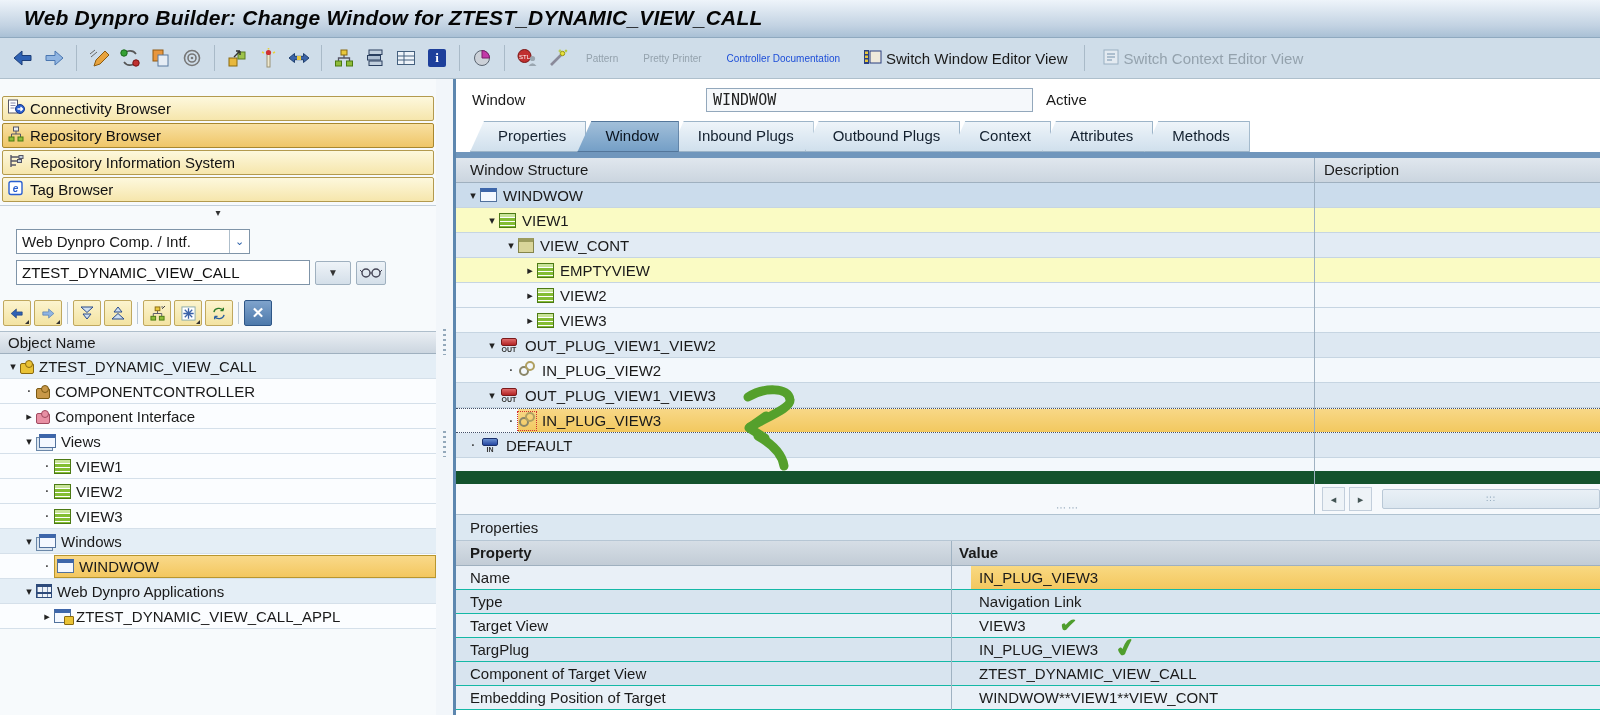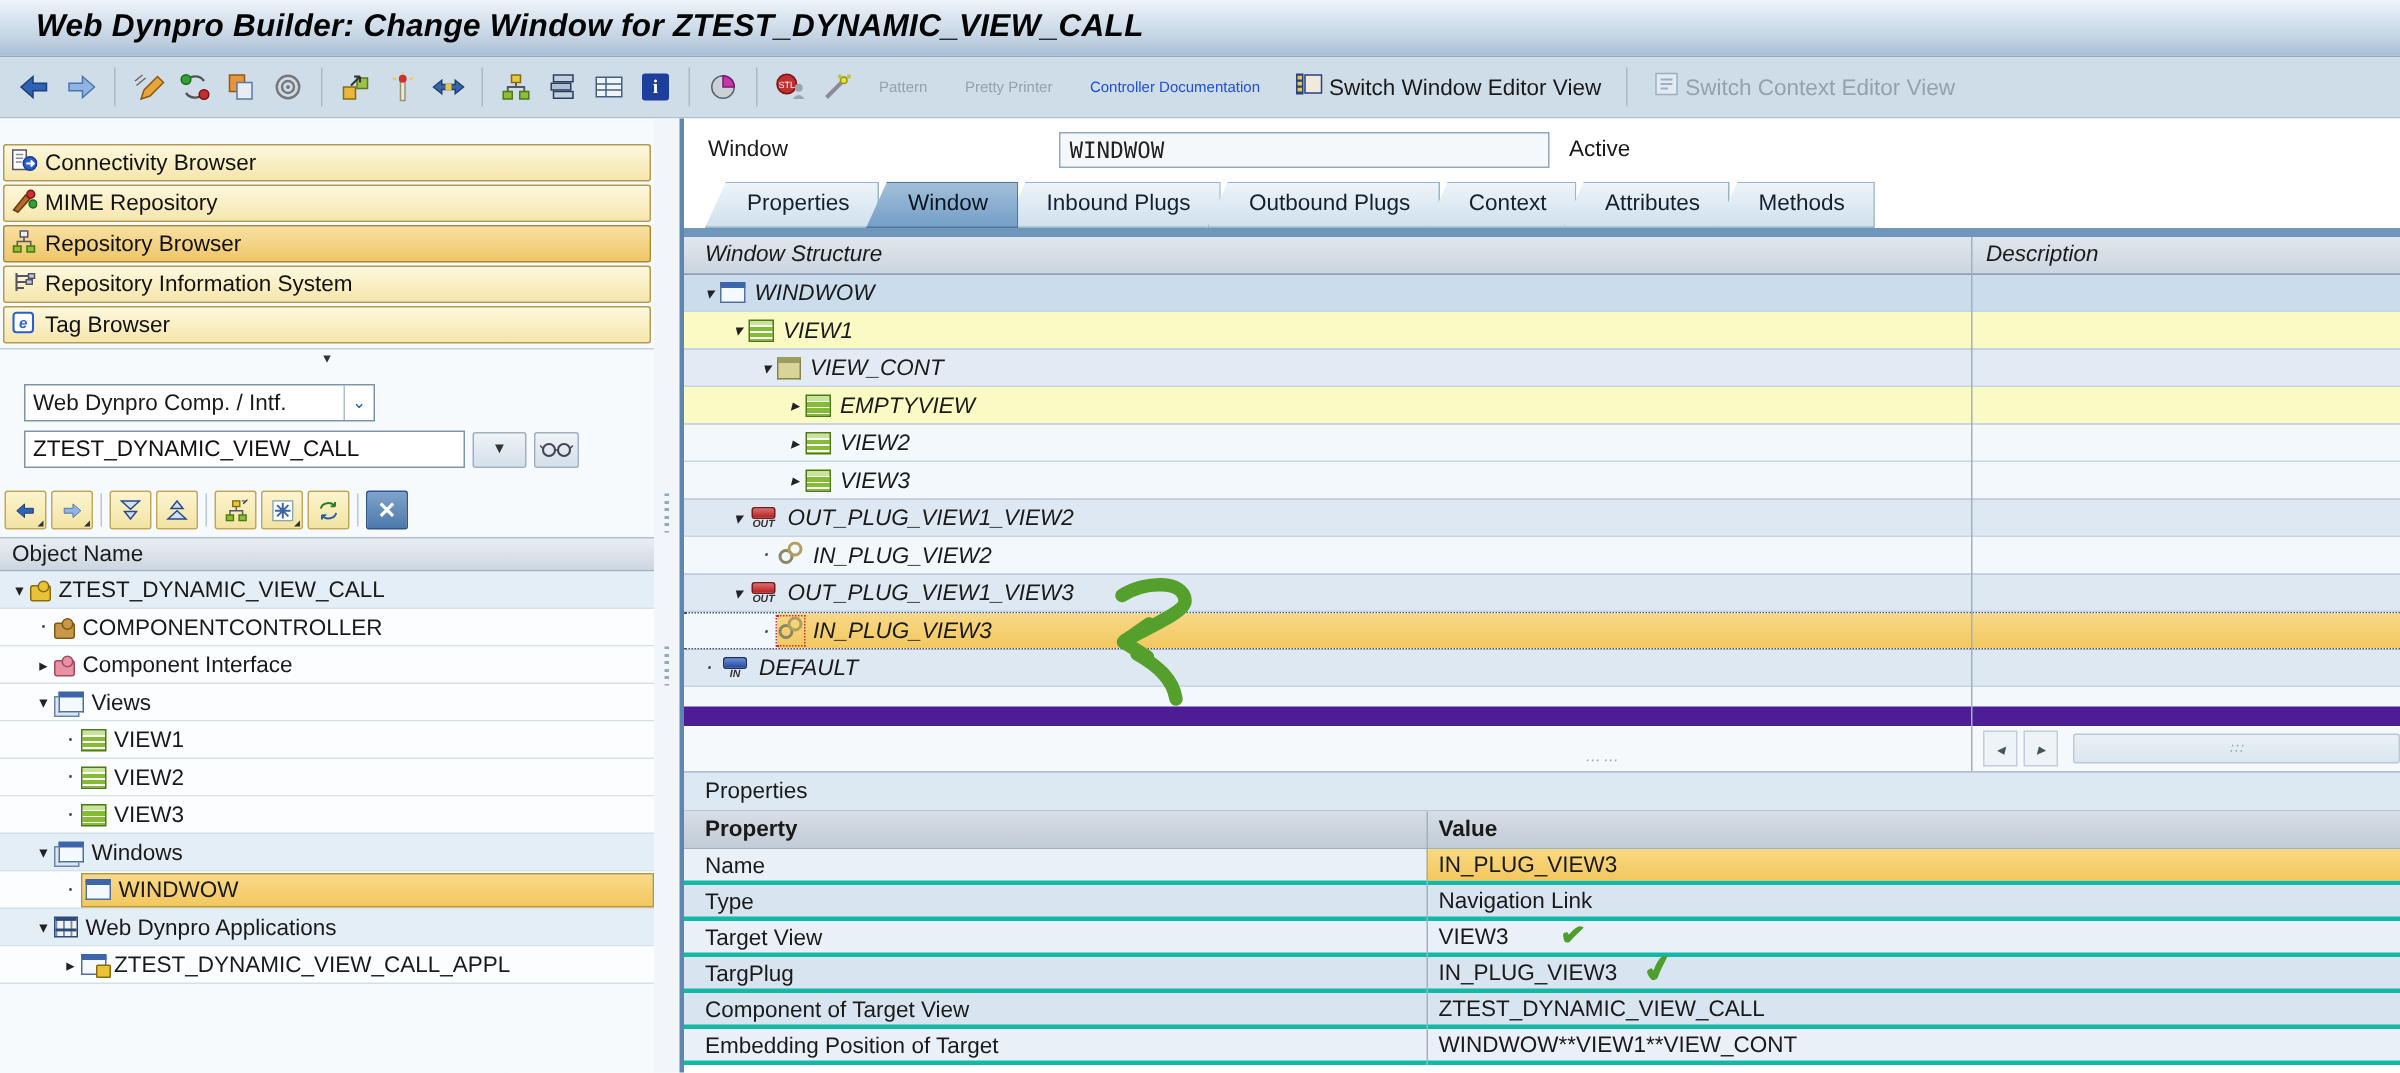--- a/index.html
+++ b/index.html
@@ -112,22 +112,22 @@
 
   .tabs { position:absolute; left:14px; top:42px; height:31px; display:flex; }
   .tab { height:31px; line-height:30px; padding:0 20px 0 28px; margin-right:-9px; font-size:15px;
     clip-path:polygon(14px 0, 100% 0, 100% 100%, 0 100%);
     background:linear-gradient(#eff5fa,#cfdfec); box-shadow:inset 0 0 0 1px #9cb4c8; color:#13202e; }
   .tab.sel { background:linear-gradient(#a3c0da,#739ec6); box-shadow:inset 0 0 0 1px #53769a;
     z-index:3; position:relative; color:#0a1420; }
   .tabbar { position:absolute; left:0; top:73px; width:100%; height:6px; background:#7096bc; }
 
   
-  .structure { position:absolute; left:0; top:79px; width:100%; height:357px; background:#4c1d95;
-    border-bottom:1px solid #b0c2d0;font-style:italic; }
+  .structure { position:absolute; left:0; top:79px; width:100%; height:357px; background:#14532d;
+    border-bottom:1px solid #b0c2d0; }
   .sthead { height:25px; background:linear-gradient(#e0e7ee,#cbd5df); border-bottom:1px solid #9fb0bf;
     line-height:24px; padding-left:14px; position:relative; }
   .sthead .desc { position:absolute; left:868px; top:0; }
   .coldiv { position:absolute; left:858px; top:0; bottom:0; width:1px; background:#9fb2c2; z-index:4; }
   .trow { height:25px; display:flex; align-items:center; border-bottom:1px solid #c6d5e2; font-size:15px; }
   .s-blue { background:#cbdcec; } .s-yellow { background:#fafbc4; } .s-mid { background:#e2ebf4; }
   .s-light { background:#f3f8fc; } .s-row2 { background:#dde8f2; }
   .trow .lbl { margin-left:6px; white-space:nowrap; }
   .trow.selrow { border-top:1px dotted #44506a; border-bottom:1px dotted #44506a; background:#f3f8fc; }
   .trow.selrow .selband { display:flex; align-items:center; flex:1; height:100%;
@@ -143,21 +143,21 @@
     background:linear-gradient(#e9f0f6,#dbe6ef); display:flex; align-items:center; justify-content:center; }
   .hstrack .grip { color:#8fa6ba; font-size:9px; letter-spacing:1px; line-height:5px; }
   .splitdots { position:absolute; left:600px; bottom:1px; color:#93a8ba; font-size:10px; letter-spacing:2px; }
 
   
   .props { position:absolute; left:0; top:436px; width:100%; height:200px; }
   .pcap { height:26px; background:#dce8f2; border-bottom:1px solid #b6c6d4; line-height:25px; padding-left:14px; }
   .ptable { position:relative; }
   .phead { height:25px; display:flex; background:linear-gradient(#d6dee6,#c2ccd6);
     border-bottom:1px solid #9fb0bf; font-weight:bold; line-height:24px; }
-  .prow { height:24px; display:flex; line-height:23px; border-bottom:3px solid #14b8a6; }
+  .prow { height:24px; display:flex; line-height:23px; border-bottom:1px solid #14b8a6;gap:20px; }
   .pcell { width:495px; padding-left:14px; flex:none; }
   .vcell { flex:1; padding-left:8px; display:flex; align-items:center; }
   .pr-a { background:#e9f0f7; } .pr-b { background:#d8e4ef; }
   .vgold { background:linear-gradient(#f9d981,#f3c75f); }
   .pcoldiv { position:absolute; left:495px; top:0; bottom:0; width:1px; background:#9fb2c2; }
   .check { color:#4f9e2d; font-weight:bold; margin-left:34px; font-size:20px;
     display:inline-block; transform:rotate(6deg); }
   .check.big { margin-left:18px; font-size:24px; transform:rotate(-14deg) translateY(-2px); }
 
   .annot { position:absolute; left:240px; top:300px; width:130px; height:100px; z-index:9; pointer-events:none; }
@@ -304,28 +304,20 @@
 
   <div class="sidebar">
     <div class="sbtn">
       <span class="ic"><svg width="18" height="16" viewBox="0 0 18 16">
             <rect x="1.5" y="1" width="9" height="13" fill="#fff" stroke="#556"></rect>
             <path d="M3.5 4 h5 M3.5 6.5 h5 M3.5 9 h4" stroke="#88a"></path>
             <circle cx="13" cy="10" r="4.5" fill="#2a5fd0" stroke="#1a3a8a"></circle>
             <path d="M10.5 10 h5 M13.5 8 l2 2 -2 2" stroke="#fff" fill="none" stroke-width="1.3"></path>
           </svg></span>
       <span class="lbl">Connectivity Browser</span>
-    </div>
-    <div class="sbtn">
-      <span class="ic"><svg width="18" height="16" viewBox="0 0 18 16">
-            <path d="M2 14 L10 4 L13 6.5 L5 15.5 Z" fill="#b06a2a" stroke="#6a3a10"></path>
-            <circle cx="13.5" cy="3.5" r="2.6" fill="#d03030" stroke="#7a1414"></circle>
-            <circle cx="15" cy="10" r="2.6" fill="#35a035" stroke="#1a6a1a"></circle>
-          </svg></span>
-      <span class="lbl">MIME Repository</span>
     </div>
     <div class="sbtn sel">
       <span class="ic"><svg width="18" height="16" viewBox="0 0 18 16">
             <path d="M9 5 v3 M4.5 11 v-3 h9 v3" stroke="#556" fill="none"></path>
             <rect x="6.5" y="1" width="5" height="4" fill="#e8eef4" stroke="#556"></rect>
             <rect x="2" y="11" width="5" height="4" fill="#8fbc3a" stroke="#4a7a10"></rect>
             <rect x="11" y="11" width="5" height="4" fill="#8fbc3a" stroke="#4a7a10"></rect>
           </svg></span>
       <span class="lbl">Repository Browser</span>
     </div>

